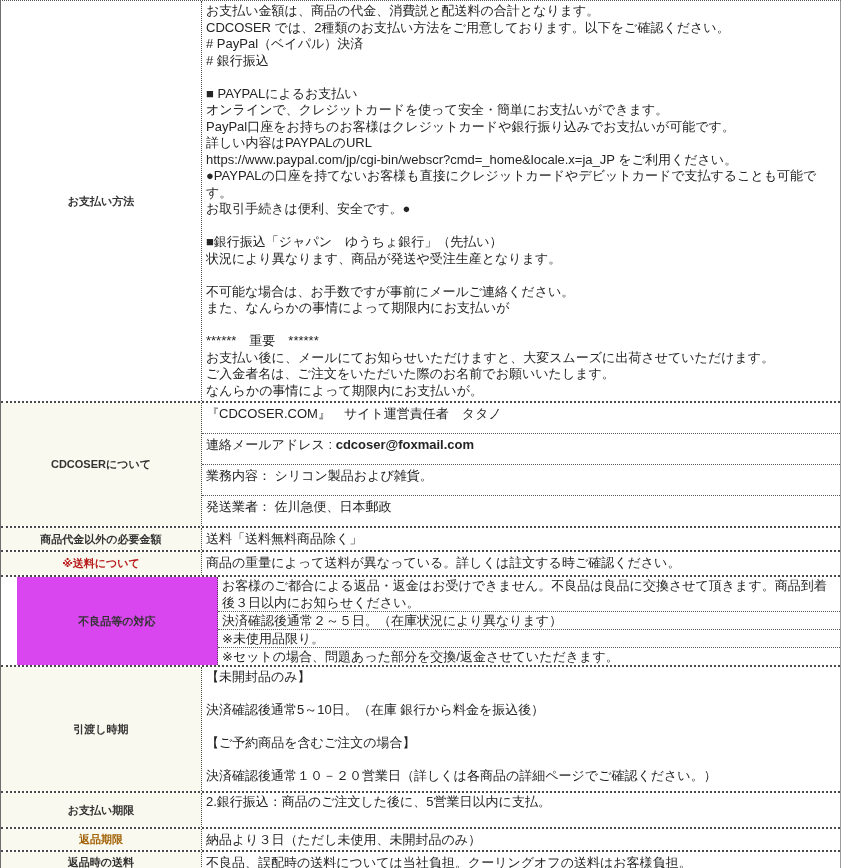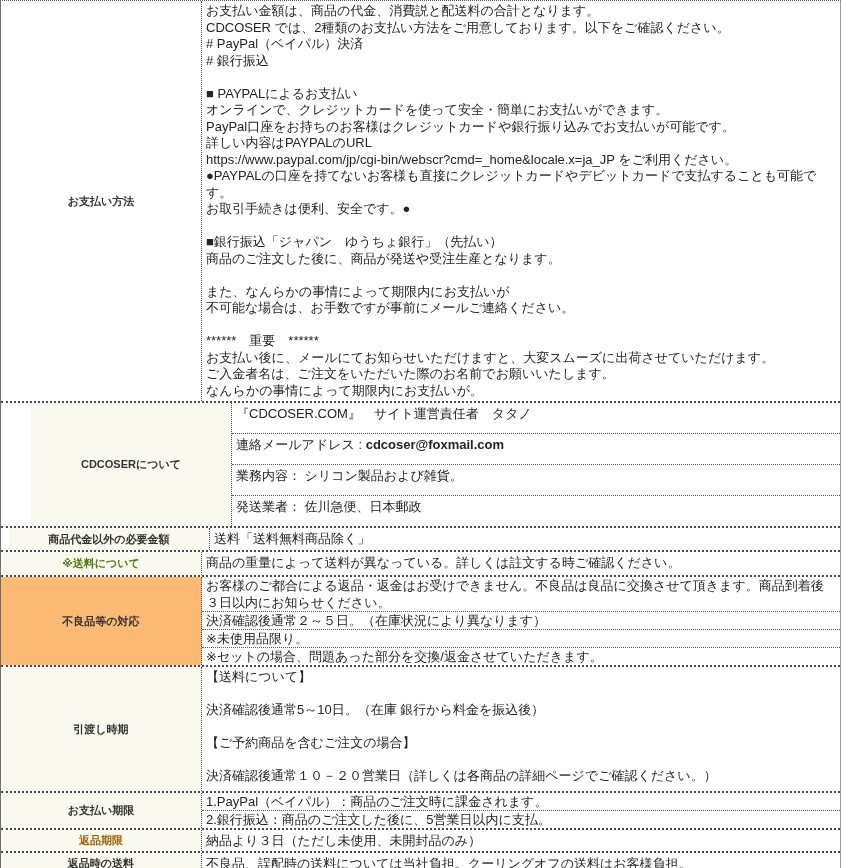--- a/index.html
+++ b/index.html
@@ -70,102 +70,99 @@
           <div class="line">&nbsp;</div>
           <div class="line">■ PAYPALによるお支払い</div>
           <div class="line">オンラインで、クレジットカードを使って安全・簡単にお支払いができます。</div>
           <div class="line">PayPal口座をお持ちのお客様はクレジットカードや銀行振り込みでお支払いが可能です。</div>
           <div class="line">詳しい内容はPAYPALのURL</div>
           <div class="line">https://www.paypal.com/jp/cgi-bin/webscr?cmd=_home&amp;locale.x=ja_JP をご利用ください。</div>
           <div class="line">●PAYPALの口座を持てないお客様も直接にクレジットカードやデビットカードで支払することも可能です。</div>
           <div class="line">お取引手続きは便利、安全です。●</div>
           <div class="line">&nbsp;</div>
           <div class="line">■銀行振込「ジャパン　ゆうちょ銀行」（先払い）</div>
-          <div class="line">商品のご注文した後に、商品が発送や受注生産となります。</div>
+          <div class="line">状況により異なります、商品が発送や受注生産となります。</div>
           <div class="line">&nbsp;</div>
+          <div class="line">不可能な場合は、お手数ですが事前にメールご連絡ください。</div>
           <div class="line">また、なんらかの事情によって期限内にお支払いが</div>
-          <div class="line">不可能な場合は、お手数ですが事前にメールご連絡ください。</div>
           <div class="line">&nbsp;</div>
           <div class="line">******　重要　******</div>
           <div class="line">お支払い後に、メールにてお知らせいただけますと、大変スムーズに出荷させていただけます。</div>
           <div class="line">ご入金者名は、ご注文をいただいた際のお名前でお願いいたします。</div>
           <div class="line">なんらかの事情によって期限内にお支払いが。</div>
         </div>
       </div>
     </div>
     <div class="row" style="min-height: 125px;">
-      <div class="label-cell" style="background: rgb(249, 249, 239); color: rgb(51, 51, 51); margin-left: 30px;">CDCOSERについて</div>
+      <div class="label-cell" style="background: rgb(249, 249, 239); color: rgb(51, 51, 51);">CDCOSERについて</div>
       <div class="content">
         <div class="cell pad-normal">
           <div class="line">『CDCOSER.COM』　サイト運営責任者　タタノ</div>
         </div>
         <div class="cell pad-normal">
           <div class="line"><span>連絡メールアドレス : </span><span class="bold">cdcoser@foxmail.com</span></div>
         </div>
         <div class="cell pad-normal">
           <div class="line">業務内容： シリコン製品および雑貨。</div>
         </div>
         <div class="cell pad-normal">
           <div class="line">発送業者： 佐川急便、日本郵政</div>
         </div>
       </div>
     </div>
-    <div class="row" style="min-height: 24px; padding-left: 8px;">
+    <div class="row" style="min-height: 24px;">
       <div class="label-cell" style="background: rgb(249, 249, 239); color: rgb(51, 51, 51);">商品代金以外の必要金額</div>
       <div class="content">
         <div class="cell pad-normal">
           <div class="line">送料「送料無料商品除く」</div>
         </div>
       </div>
     </div>
     <div class="row" style="min-height: 25px;">
-      <div class="label-cell" style="background: rgb(249, 249, 239); color: #4d7c0f;">※送料について</div>
+      <div class="label-cell" style="background: rgb(249, 249, 239); color: #b91c1c;">※送料について</div>
       <div class="content">
         <div class="cell pad-normal">
           <div class="line">商品の重量によって送料が異なっている。詳しくは註文する時ご確認ください。</div>
         </div>
       </div>
     </div>
     <div class="row" style="min-height: 83px;">
-      <div class="label-cell" style="background: #fdba74; color: rgb(51, 51, 51);">不良品等の対応</div>
+      <div class="label-cell" style="background: #d946ef; color: rgb(51, 51, 51); margin-left: 16px;">不良品等の対応</div>
       <div class="content">
         <div class="cell pad-tight">
           <div class="line">お客様のご都合による返品・返金はお受けできません。不良品は良品に交換させて頂きます。商品到着後３日以内にお知らせください。</div>
         </div>
         <div class="cell pad-tight">
           <div class="line">決済確認後通常２～５日。（在庫状況により異なります）</div>
         </div>
         <div class="cell pad-tight">
           <div class="line">※未使用品限り。</div>
         </div>
         <div class="cell pad-tight">
           <div class="line">※セットの場合、問題あった部分を交換/返金させていただきます。</div>
         </div>
       </div>
     </div>
     <div class="row" style="min-height: 126px;">
       <div class="label-cell" style="background: rgb(249, 249, 239); color: rgb(51, 51, 51);">引渡し時期</div>
       <div class="content">
         <div class="cell pad-tall">
-          <div class="line">【送料について】</div>
+          <div class="line">【未開封品のみ】</div>
           <div class="line">&nbsp;</div>
           <div class="line">決済確認後通常5～10日。（在庫 銀行から料金を振込後）</div>
           <div class="line">&nbsp;</div>
           <div class="line">【ご予約商品を含むご注文の場合】</div>
           <div class="line">&nbsp;</div>
           <div class="line">決済確認後通常１０－２０営業日（詳しくは各商品の詳細ページでご確認ください。）</div>
         </div>
       </div>
     </div>
     <div class="row" style="min-height: 36px;">
       <div class="label-cell" style="background: rgb(249, 249, 239); color: rgb(51, 51, 51);">お支払い期限</div>
       <div class="content">
-        <div class="cell pad-tight">
-          <div class="line">1.PayPal（ベイパル）：商品のご注文時に課金されます。</div>
-        </div>
         <div class="cell pad-tight">
           <div class="line">2.銀行振込：商品のご注文した後に、5営業日以内に支払。</div>
         </div>
       </div>
     </div>
     <div class="row" style="min-height: 20px;">
       <div class="label-cell" style="background: rgb(249, 249, 239); color: #a16207;">返品期限</div>
       <div class="content">
         <div class="cell pad-normal">
           <div class="line">納品より３日（ただし未使用、未開封品のみ）</div>

